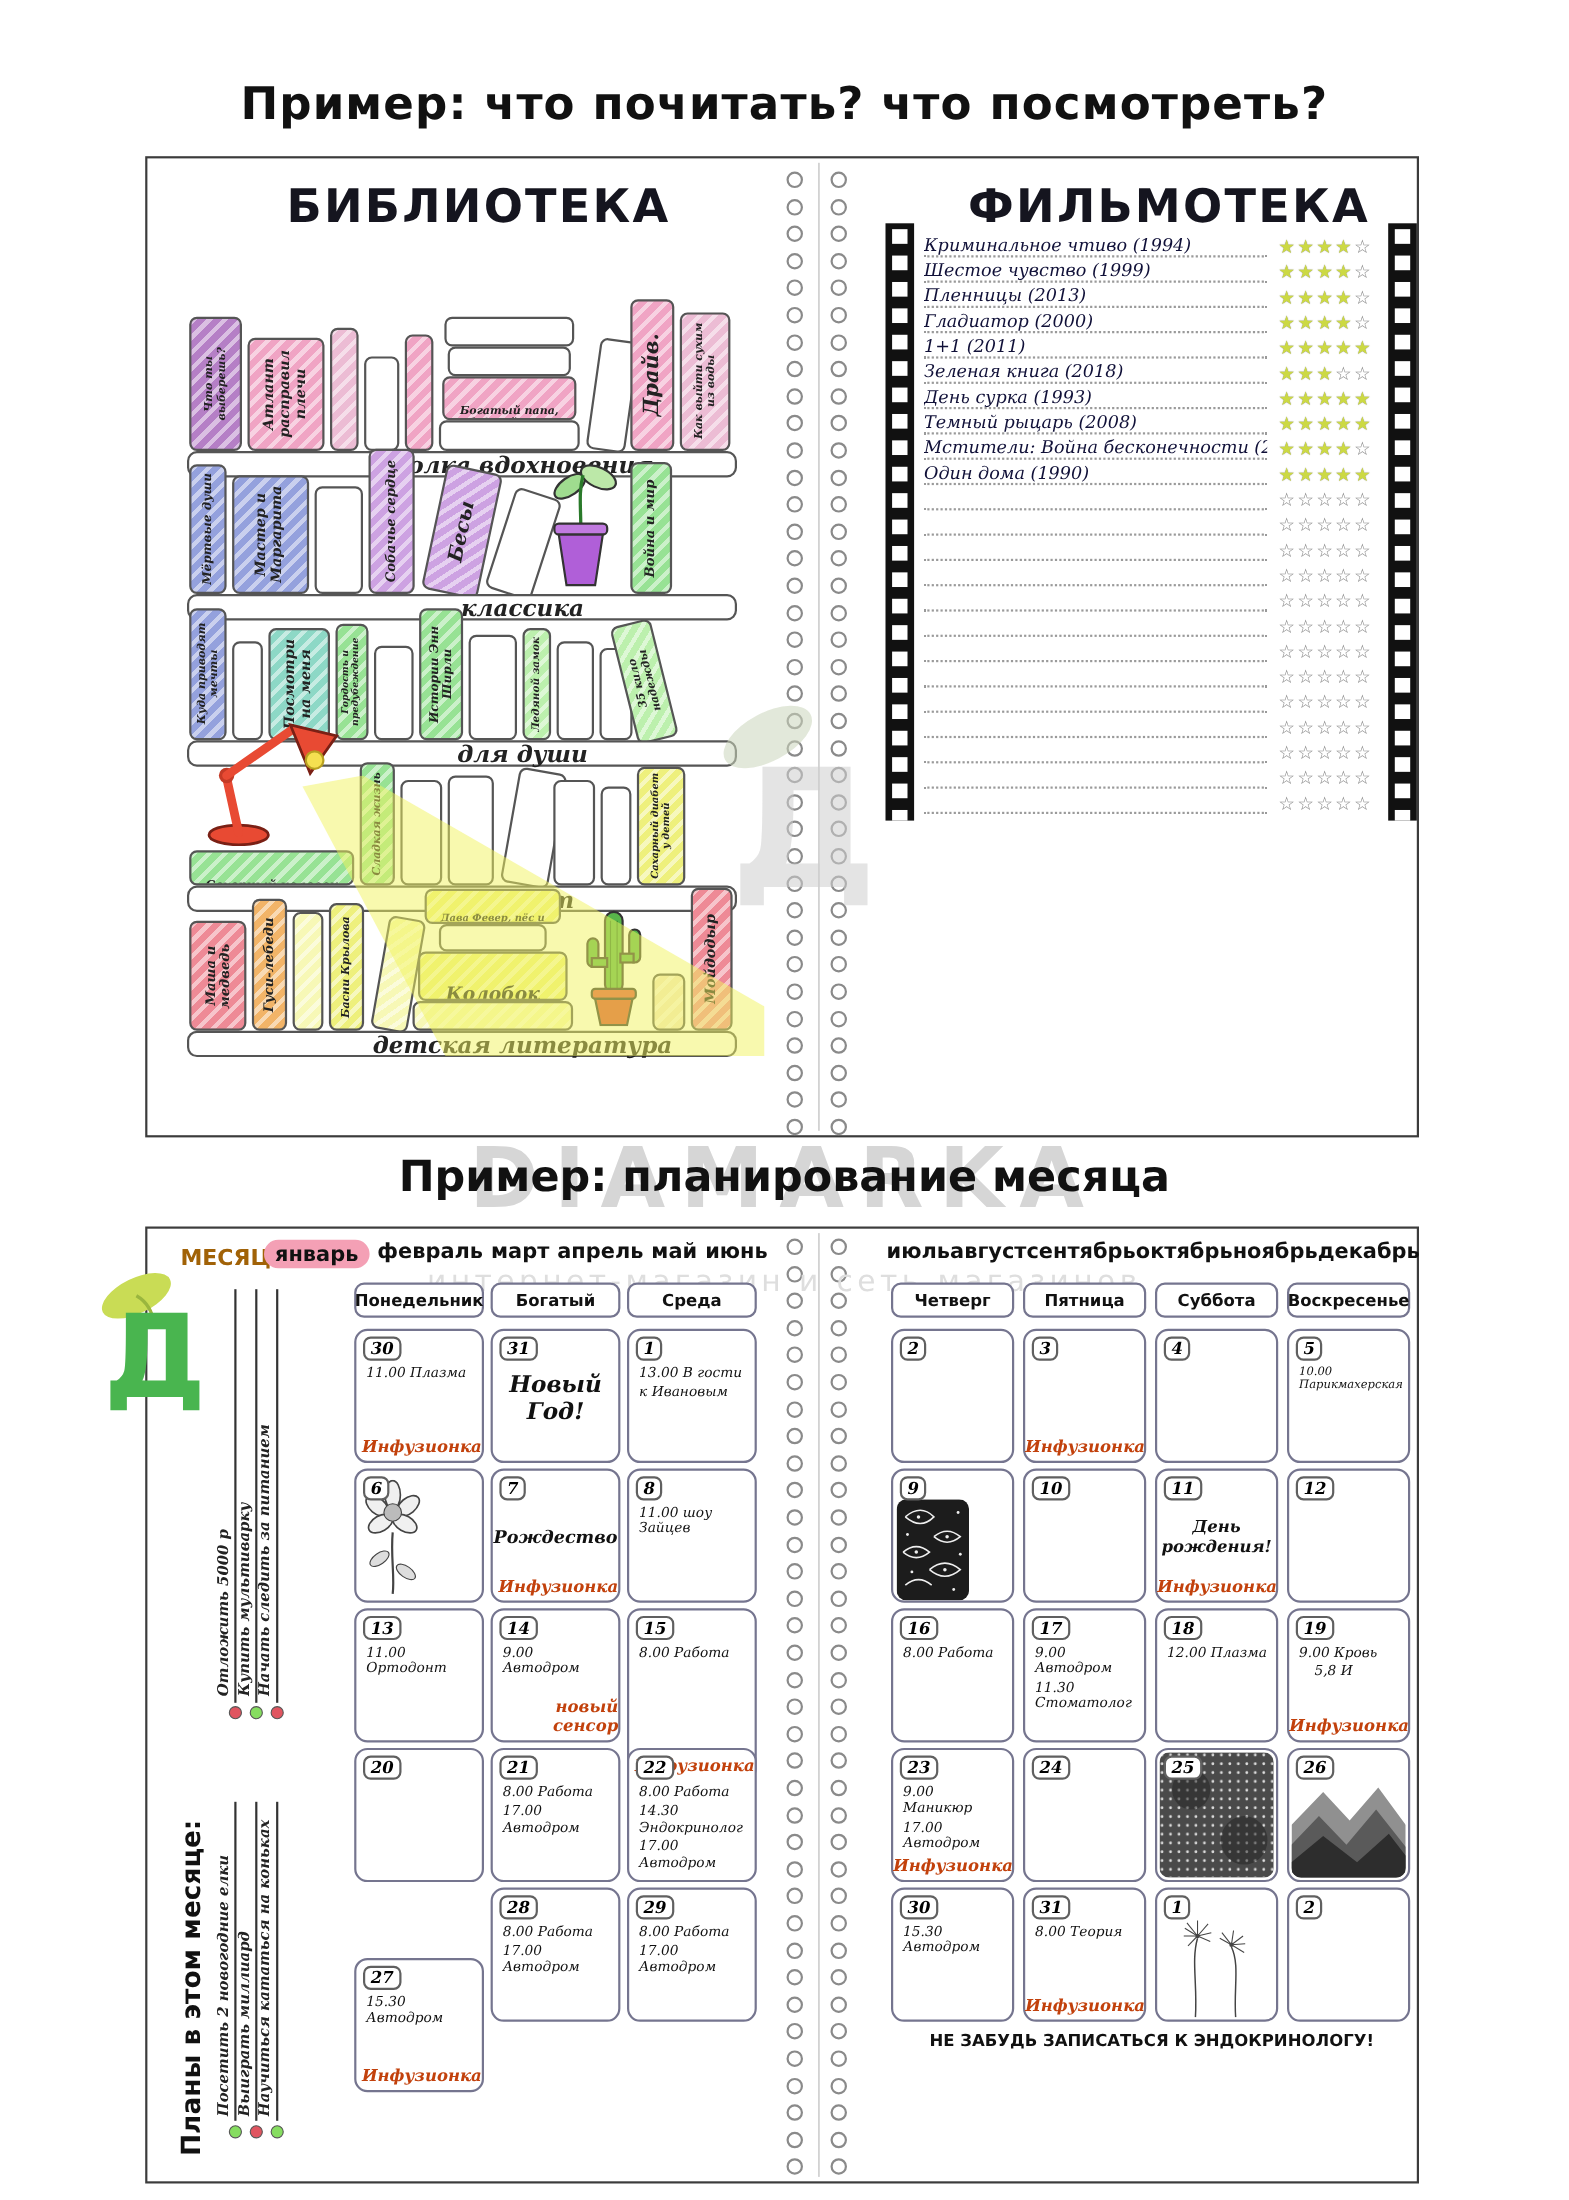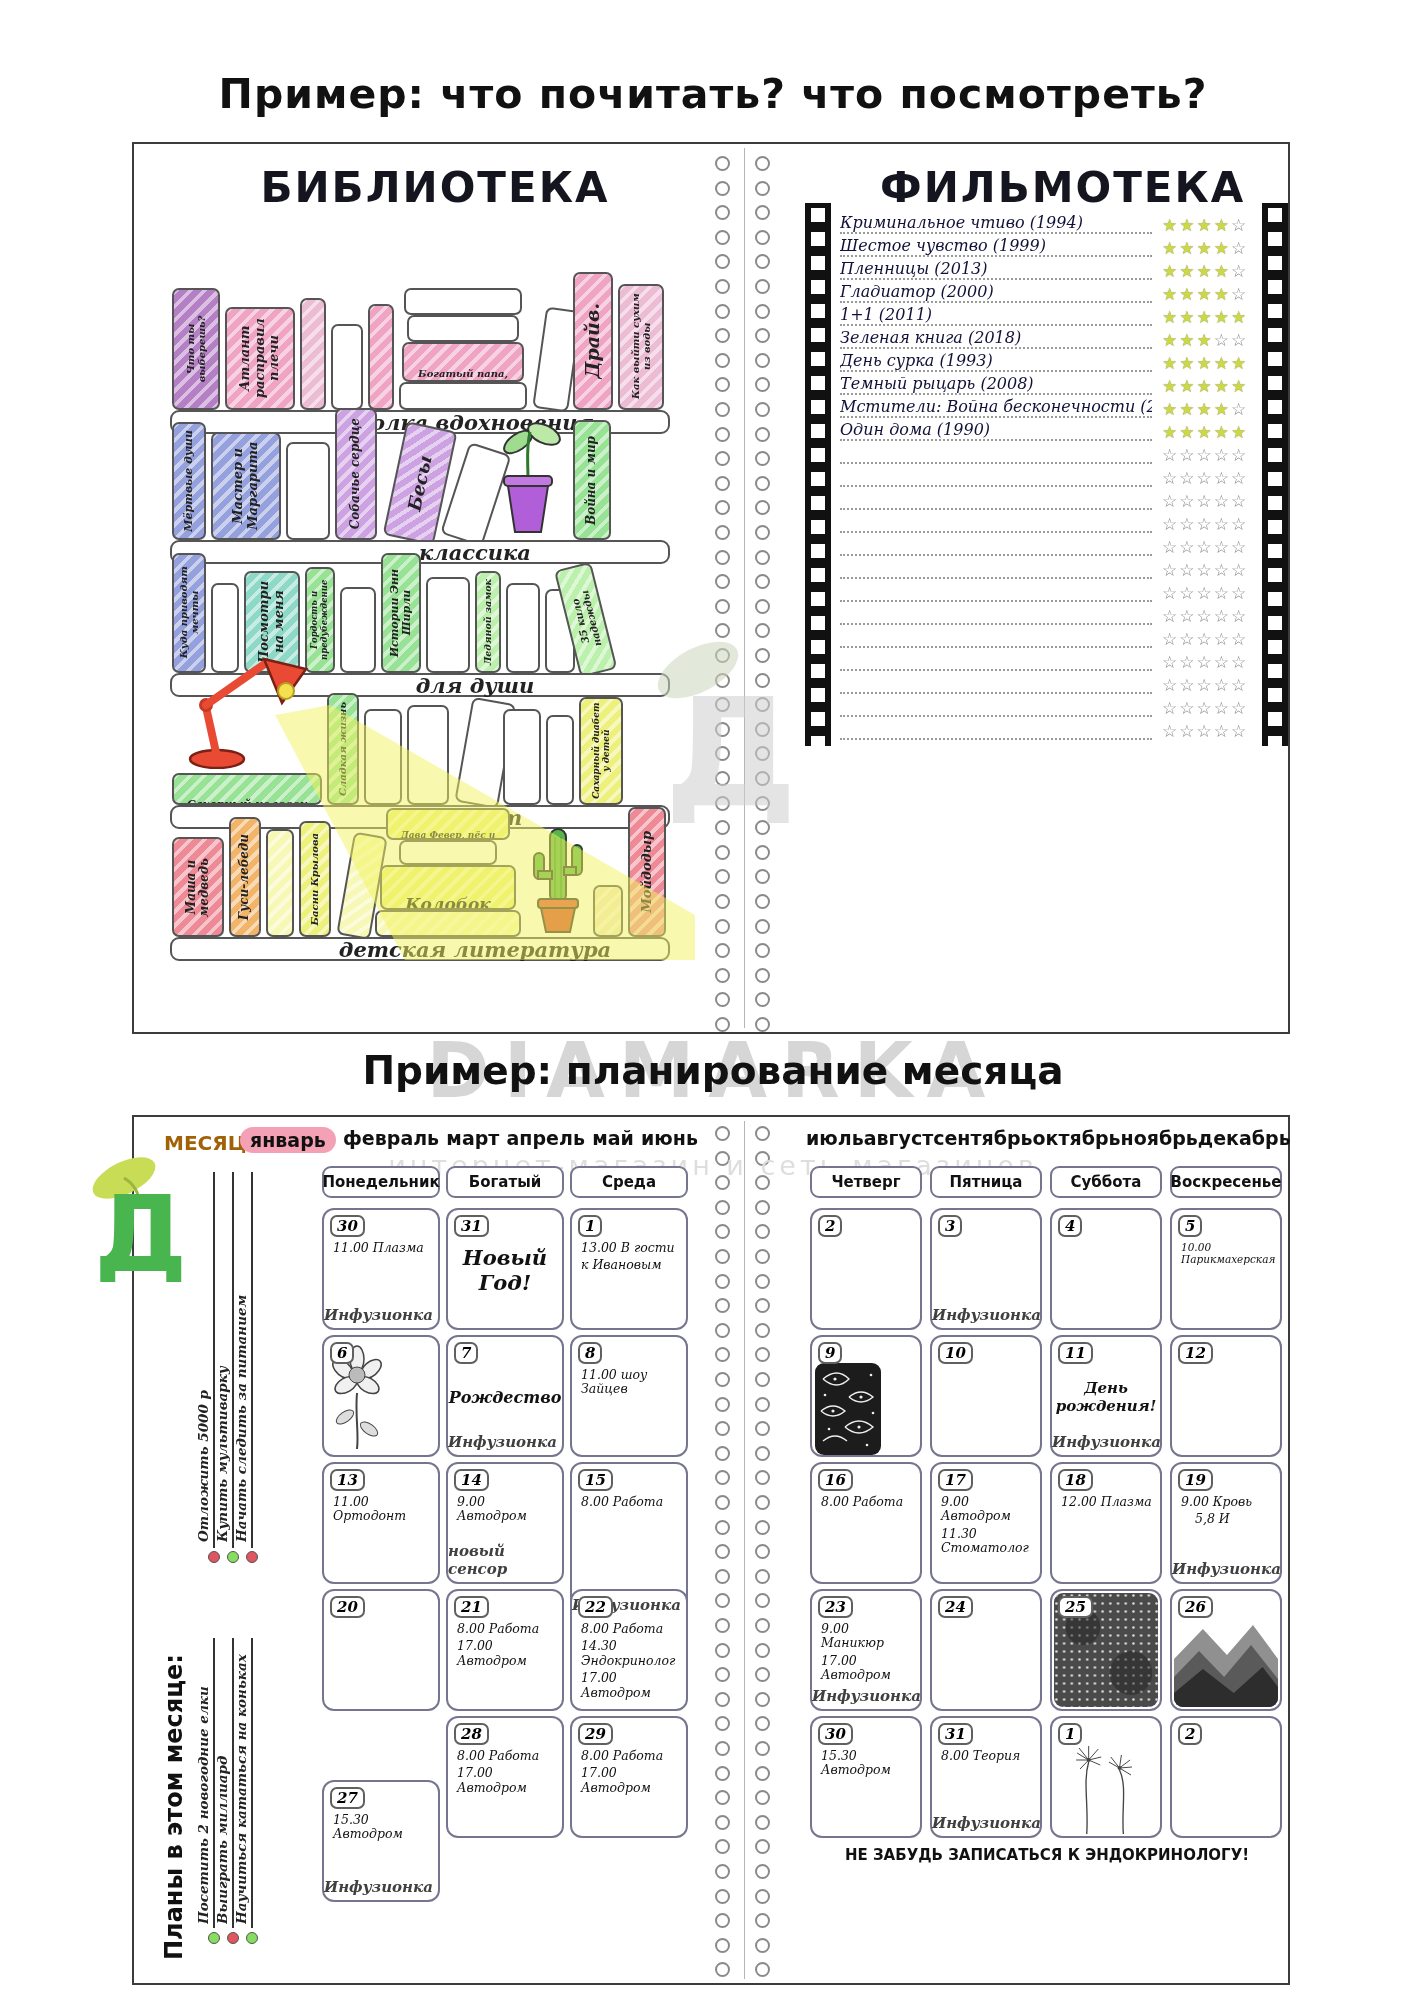--- a/index.html
+++ b/index.html
@@ -53,22 +53,22 @@
   .wk-head{position:absolute;height:32px;border:2px solid #75758f;border-radius:9px;background:#fff;
     display:flex;align-items:center;justify-content:center;font-weight:700;font-size:15px;color:#111;
     box-sizing:border-box;z-index:2;}
   .cell{position:absolute;border:2px solid #75758f;border-radius:12px;background:#fff;box-sizing:border-box;}
   .dbadge{position:absolute;top:5px;left:6px;border:2px solid #606060;border-radius:7px;padding:0 5px;
     font:italic 700 15px "DejaVu Serif",serif;background:#fff;z-index:2;}
   .entries{position:absolute;top:31px;left:9px;right:5px;z-index:1;}
   .entry{font:italic 12.5px "DejaVu Serif",serif;color:#111;margin-bottom:3px;line-height:1.15;}
   .bigev{position:absolute;left:4px;right:4px;top:26px;bottom:24px;display:flex;align-items:center;
     justify-content:center;text-align:center;font:italic 700 20px "DejaVu Serif",serif;color:#111;z-index:1;}
-  .pinknote{position:absolute;bottom:4px;left:0;width:100%;text-align:left;
-    font:italic 700 15px "DejaVu Serif",serif;color:#404040;z-index:2;}
+  .pinknote{position:absolute;bottom:4px;left:0;width:100%;text-align:right;
+    font:italic 700 15px "DejaVu Serif",serif;color:#c2410c;z-index:2;}
   .cimg{position:absolute;z-index:0;border-radius:9px;overflow:hidden;}
   .vgoal{position:absolute;writing-mode:vertical-rl;transform:rotate(180deg);
     font:italic 700 13.5px "DejaVu Serif",serif;color:#222;white-space:nowrap;overflow:hidden;}
   .vline{position:absolute;width:2px;background:#333;}
   .gdot{position:absolute;width:12px;height:12px;border-radius:50%;border:1.5px solid #555;box-sizing:border-box;}
   .plans-title{position:absolute;writing-mode:vertical-rl;transform:rotate(180deg);
     font-weight:700;font-size:24px;color:#111;white-space:nowrap;}
   .endnote{position:absolute;left:806px;top:1846px;width:482px;text-align:center;
     font-size:15px;font-weight:700;color:#111;}
   .logo-green{position:absolute;left:80px;top:1152px;z-index:7;}

